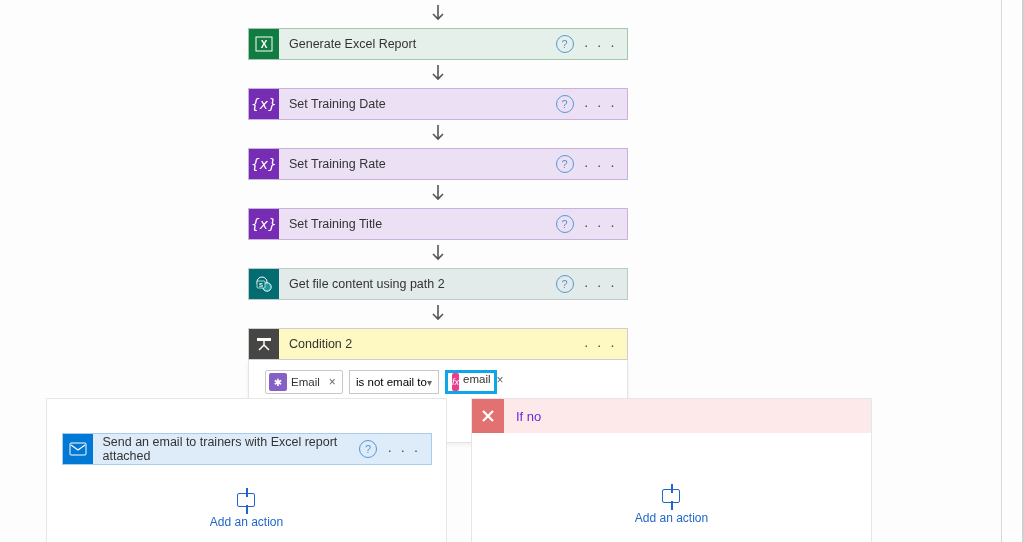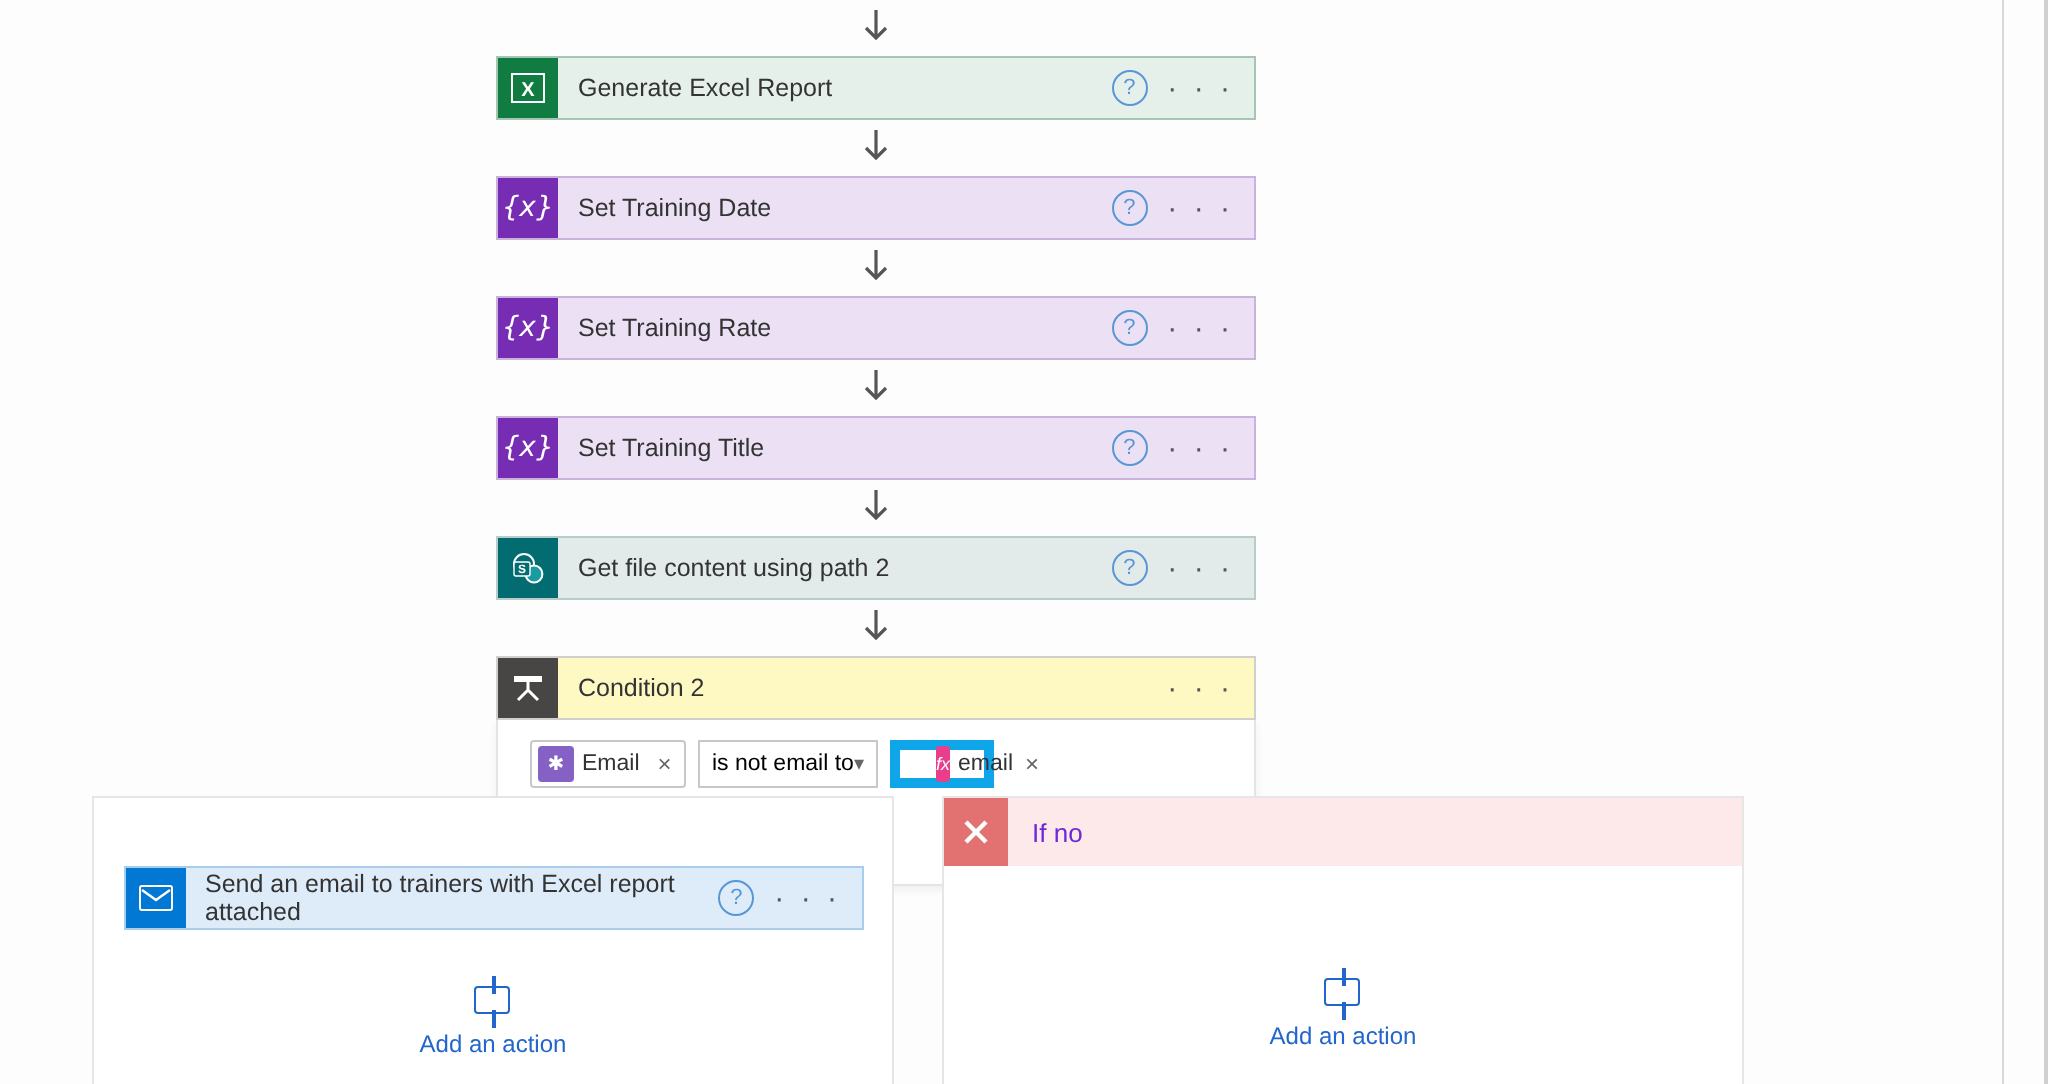--- a/index.html
+++ b/index.html
@@ -91,21 +91,21 @@
   }
   .token-box .tok-icon{width:18px;height:18px;background:#8661c5;margin:0 4px 0 3px;border-radius:2px;display:flex;align-items:center;justify-content:center;color:#fff;font-size:10px;}
   .token-box .tok-text{color:#333;}
   .token-box .tok-x{margin-left:6px;color:#666;font-size:12px;cursor:pointer;padding:0 3px;}
   .select-op {
     height:24px;border:1px solid #c8c8c8;background:#fff;width:90px;
     font-size:11.5px;display:flex;align-items:center;padding:0 6px;justify-content:space-between;
     cursor:pointer;
   }
   .select-op .chev{font-size:10px;color:#666;}
-  .value-wrap{border:5px solid #0ea5e9;height:24px;display:flex;align-items:center;background:#fff;padding:0 16px;width:52px;}
+  .value-wrap{border:3px solid #0ea5e9;height:24px;display:flex;align-items:flex-start;background:#fff;padding:0 2px;width:52px;}
   .value-wrap .tok-icon{width:18px;height:18px;background:#e83e8c;margin:0 4px 0 2px;border-radius:2px;display:flex;align-items:center;justify-content:center;color:#fff;font-size:9px;font-style:italic;}
   .value-wrap .tok-text{font-size:11.5px;color:#333;}
   .value-wrap .tok-x{margin-left:4px;color:#666;font-size:12px;cursor:pointer;padding:0 2px;}
   .add-btn {
     margin-top:10px;height:26px;border:1px solid #c8c8c8;background:#fff;
     display:inline-flex;align-items:center;padding:0 10px;cursor:pointer;font-size:12px;
     color:#333;
   }
   .add-btn .plus{margin-right:6px;font-weight:bold;}
   .add-btn .chev{margin-left:6px;font-size:10px;color:#666;}

